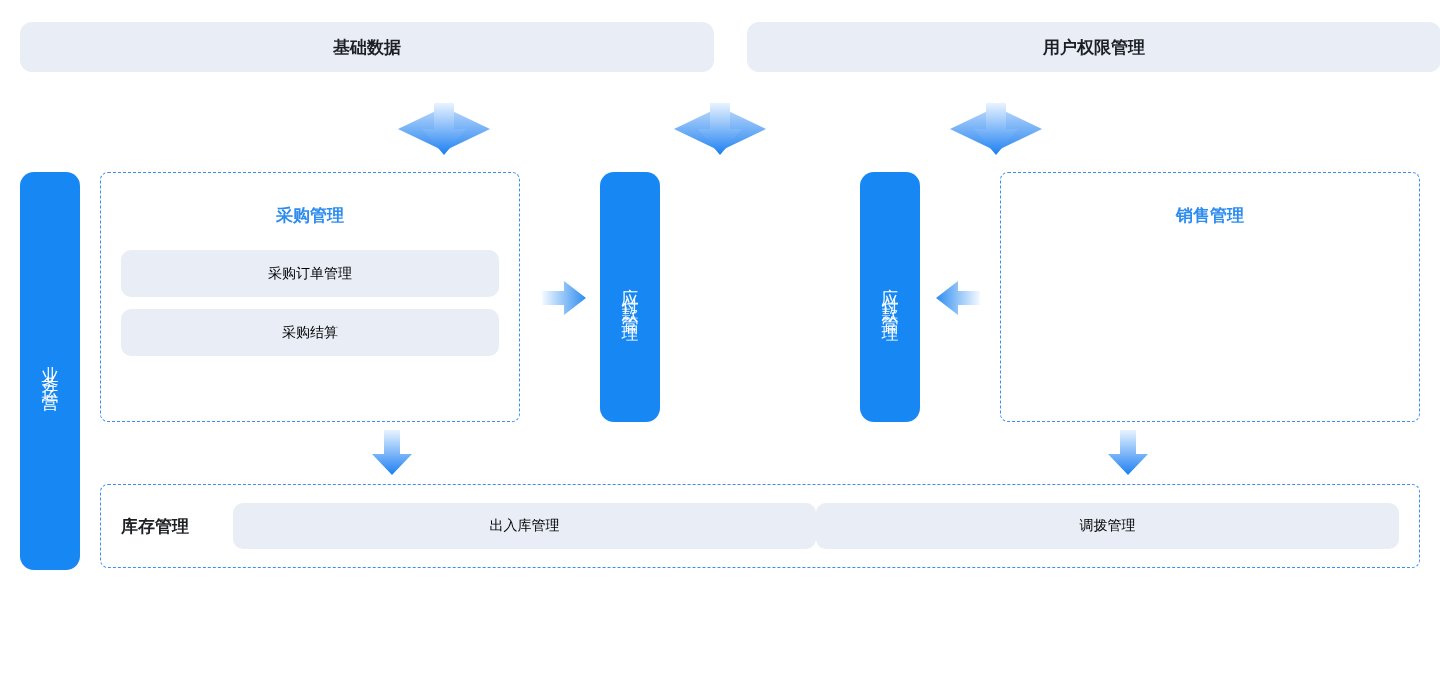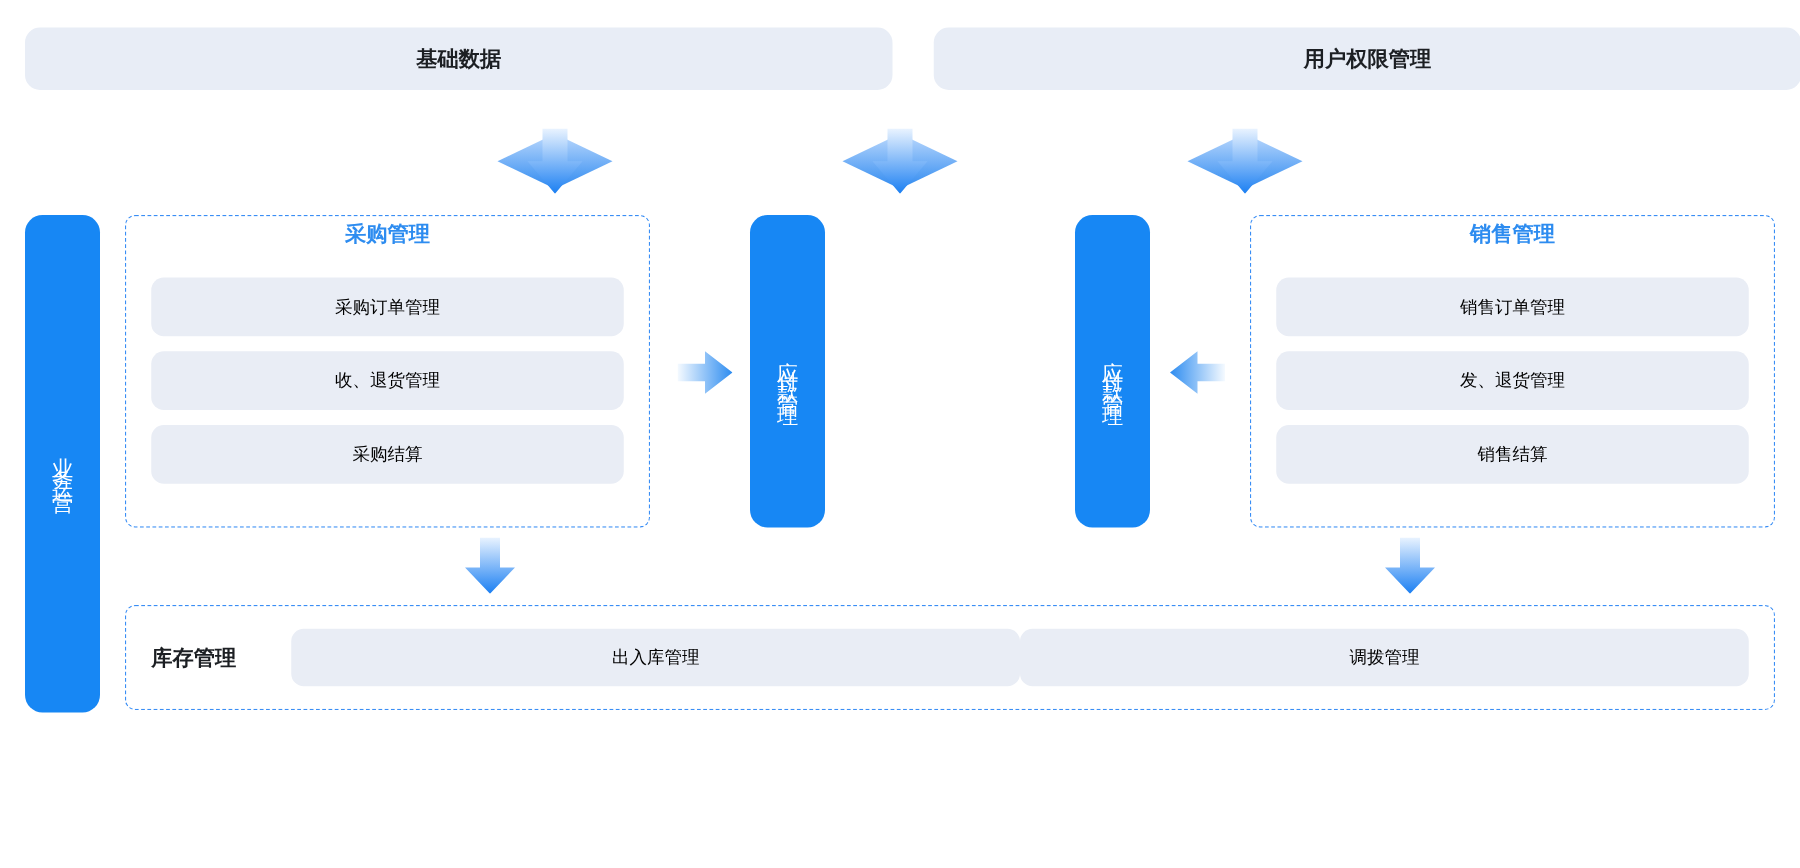--- a/index.html
+++ b/index.html
@@ -19,21 +19,21 @@
   }
   .vtext{
     writing-mode:vertical-rl;text-orientation:upright;letter-spacing:9px;
     color:#ffffff;font-size:17px;font-weight:400;line-height:1;
   }
   
   .dashed{
     border:1px dashed #3a8ef5;border-radius:8px;background:#ffffff;
   }
   .box-title{
-    margin-top:2px;text-align:center;font-size:17px;font-weight:600;color:#2d8cf0;line-height:26px;
+    margin-top:30px;text-align:center;font-size:17px;font-weight:600;color:#2d8cf0;line-height:26px;
   }
   .box-items{margin:21px 20px 0 20px;}
   .pill{
     height:47px;margin-bottom:12px;background:#e9edf5;border-radius:10px;
     display:flex;align-items:center;justify-content:center;
     font-size:14px;font-weight:400;color:#000000;
   }
   .pill:last-child{margin-bottom:12px;}
   
   .inv-box{display:flex;align-items:center;padding:0 20px;}
@@ -85,21 +85,20 @@
   </svg>
 
   <div class="abs bluebar" style="left:20px;top:172px;width:60px;height:398px;">
     <span class="vtext">业务运营</span>
   </div>
 
   <div class="abs dashed" style="left:100px;top:172px;width:420px;height:250px;">
     <div class="box-title">采购管理</div>
     <div class="box-items">
       <div class="pill">采购订单管理</div>
-      <div class="pill">收、退货管理</div>
       <div class="pill">采购结算</div>
     </div>
   </div>
 
   <svg class="abs" style="left:542px;top:279px;" width="44" height="38" viewBox="0 0 44 38">
     <path d="M0,12 h22 V2 L44,19 L22,36 V26 H0 Z" fill="url(#gRight)"></path>
   </svg>
 
   <div class="abs bluebar" style="left:600px;top:172px;width:60px;height:250px;">
     <span class="vtext">应付款管理</span>
@@ -108,25 +107,20 @@
   <div class="abs bluebar" style="left:860px;top:172px;width:60px;height:250px;">
     <span class="vtext">应付款管理</span>
   </div>
 
   <svg class="abs" style="left:936px;top:279px;" width="44" height="38" viewBox="0 0 44 38">
     <path d="M44,12 h-22 V2 L0,19 L22,36 V26 h22 Z" fill="url(#gLeft)"></path>
   </svg>
 
   <div class="abs dashed" style="left:1000px;top:172px;width:420px;height:250px;">
     <div class="box-title">销售管理</div>
-    <div class="box-items">
-      <div class="pill">销售订单管理</div>
-      <div class="pill">发、退货管理</div>
-      <div class="pill">销售结算</div>
-    </div>
   </div>
 
   <svg class="abs" style="left:364px;top:430px;" width="56" height="45" viewBox="0 0 56 45">
     <path d="M20,0 h16 v24 h12 L28,45 L8,24 h12 Z" fill="url(#gDownArr)"></path>
   </svg>
   <svg class="abs" style="left:1100px;top:430px;" width="56" height="45" viewBox="0 0 56 45">
     <path d="M20,0 h16 v24 h12 L28,45 L8,24 h12 Z" fill="url(#gDownArr)"></path>
   </svg>
 
   <div class="abs dashed inv-box" style="left:100px;top:484px;width:1320px;height:84px;">

